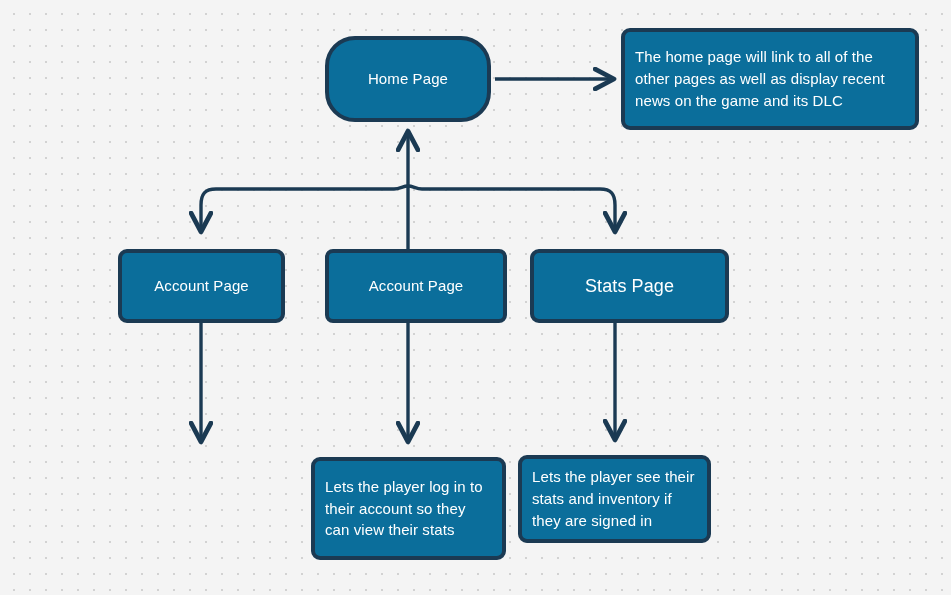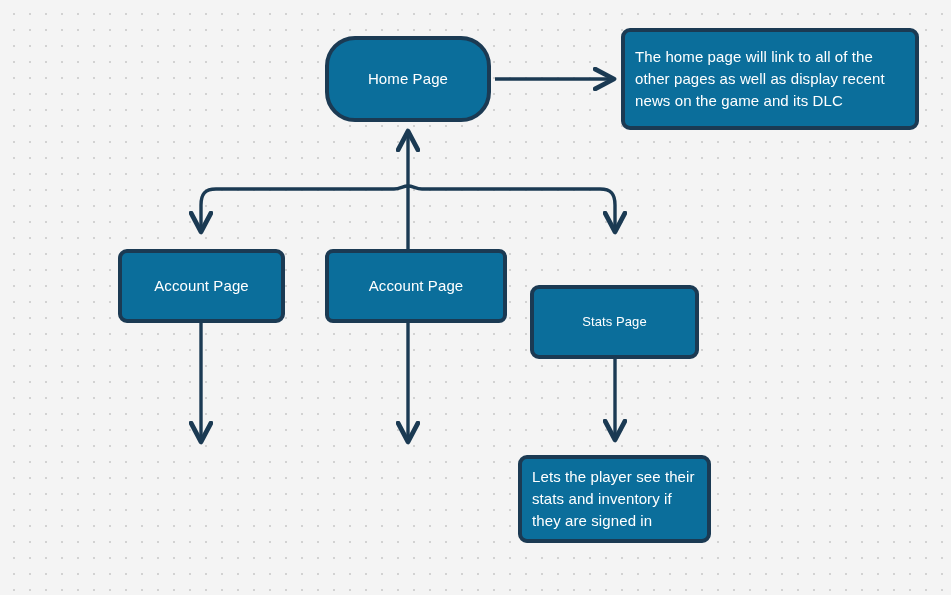--- a/index.html
+++ b/index.html
@@ -77,23 +77,22 @@
     font-size: 15px;
   }
   #node-account {
     left: 325px;  top: 249px;
     width: 182px; height: 74px;
     font-size: 15px;
     border-radius: 8px;
   }
   #node-stats {
     left: 530px;  top: 249px;
-    width: 169px; height: 74px;
-    font-size: 13px;
-    margin-top: 36px;
+    width: 199px; height: 74px;
+    font-size: 18px;
   }
 
   
   #node-guides-desc {
     left: 104px;  top: 457px;
     width: 195px; height: 103px;
     font-size: 15px;
   }
   #node-account-desc {
     left: 311px;  top: 457px;
@@ -152,18 +151,21 @@
 
   <div class="node" id="node-account">
     <span class="node-label">Account Page</span>
   </div>
 
   <div class="node" id="node-stats">
     <span class="node-label">Stats Page</span>
   </div>
 
 
+  <div class="node" id="node-account-desc">
+    <span class="node-label">Lets the player log in to their account so they can view their stats</span>
+  </div>
 
   <div class="node" id="node-stats-desc">
     <span class="node-label">Lets the player see their stats and inventory if they are signed in</span>
   </div>
 
 </div>
 
 </body></html>

